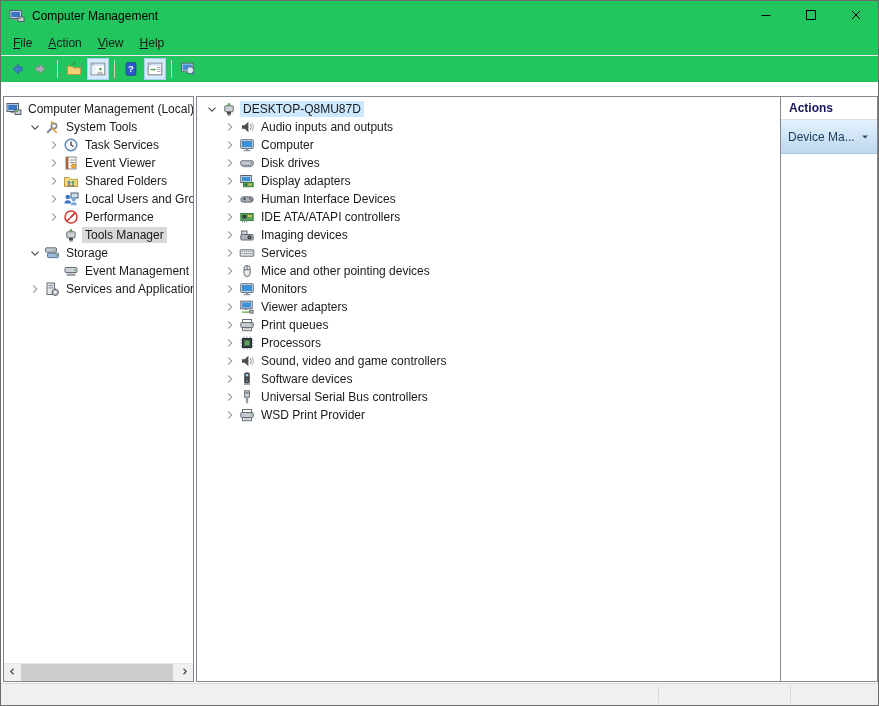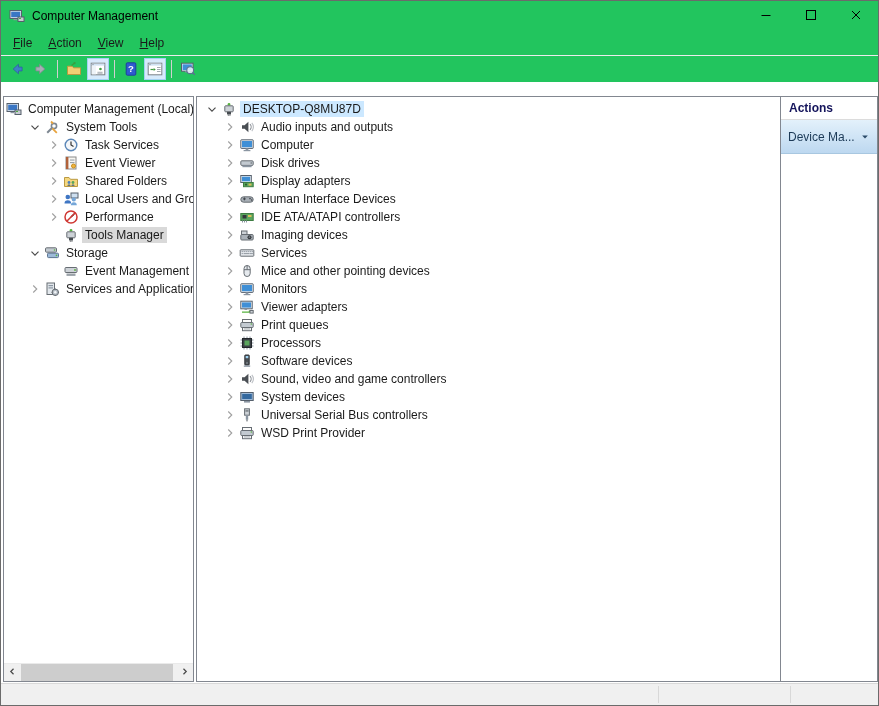--- a/index.html
+++ b/index.html
@@ -627,59 +627,43 @@
           </div>
           <div class="tree-row">
             <span class="spacer" style="width: 24px;"></span>
             <span class="chev" style="width: 18px;">
               <svg width="16" height="16" viewBox="0 0 16 16" xmlns="http://www.w3.org/2000/svg">
                 <path d="M6 4l4 4-4 4" fill="none" stroke="#a0a0a0" stroke-width="1.3"></path>
               </svg>
             </span>
             <span class="ticon">
               <svg width="16" height="16" viewBox="0 0 16 16" xmlns="http://www.w3.org/2000/svg">
+                <path d="M3 6.2v3.6h2.6l3.8 3.4V2.8L5.6 6.2z" fill="#4a4f54"></path>
+                <path d="M11 5.2a4 4 0 010 5.6" fill="none" stroke="#8b9096" stroke-width="1.1"></path>
+                <path d="M12.8 3.8a6.3 6.3 0 010 8.4" fill="none" stroke="#b9bdc2" stroke-width="1.1"></path>
+              </svg>
+            </span>
+            <span class="tlabel">Sound, video and game controllers</span>
+          </div>
+          <div class="tree-row">
+            <span class="spacer" style="width: 24px;"></span>
+            <span class="chev" style="width: 18px;">
+              <svg width="16" height="16" viewBox="0 0 16 16" xmlns="http://www.w3.org/2000/svg">
+                <path d="M6 4l4 4-4 4" fill="none" stroke="#a0a0a0" stroke-width="1.3"></path>
+              </svg>
+            </span>
+            <span class="ticon">
+              <svg width="16" height="16" viewBox="0 0 16 16" xmlns="http://www.w3.org/2000/svg">
                 <rect x="5.8" y="2" width="4.4" height="10" rx="0.6" fill="#4a4f54" stroke="#33373b"></rect>
                 <rect x="6.7" y="3" width="2.6" height="2.2" fill="#9fd3f2"></rect>
                 <circle cx="8" cy="10" r="0.8" fill="#9aa1a8"></circle>
                 <rect x="4.8" y="12.4" width="6.4" height="1.4" fill="#8b96a2"></rect>
               </svg>
             </span>
             <span class="tlabel">Software devices</span>
-          </div>
-          <div class="tree-row">
-            <span class="spacer" style="width: 24px;"></span>
-            <span class="chev" style="width: 18px;">
-              <svg width="16" height="16" viewBox="0 0 16 16" xmlns="http://www.w3.org/2000/svg">
-                <path d="M6 4l4 4-4 4" fill="none" stroke="#a0a0a0" stroke-width="1.3"></path>
-              </svg>
-            </span>
-            <span class="ticon">
-              <svg width="16" height="16" viewBox="0 0 16 16" xmlns="http://www.w3.org/2000/svg">
-                <path d="M3 6.2v3.6h2.6l3.8 3.4V2.8L5.6 6.2z" fill="#4a4f54"></path>
-                <path d="M11 5.2a4 4 0 010 5.6" fill="none" stroke="#8b9096" stroke-width="1.1"></path>
-                <path d="M12.8 3.8a6.3 6.3 0 010 8.4" fill="none" stroke="#b9bdc2" stroke-width="1.1"></path>
-              </svg>
-            </span>
-            <span class="tlabel">Sound, video and game controllers</span>
-          </div>
-          <div class="tree-row">
-            <span class="spacer" style="width: 24px;"></span>
-            <span class="chev" style="width: 18px;">
-              <svg width="16" height="16" viewBox="0 0 16 16" xmlns="http://www.w3.org/2000/svg">
-                <path d="M6 4l4 4-4 4" fill="none" stroke="#a0a0a0" stroke-width="1.3"></path>
-              </svg>
-            </span>
-            <span class="ticon">
-              <svg width="16" height="16" viewBox="0 0 16 16" xmlns="http://www.w3.org/2000/svg">
-                <rect x="1.8" y="3.5" width="12.4" height="8" fill="#9db9d8" stroke="#56606c"></rect>
-                <rect x="3.2" y="5" width="9.6" height="5" fill="#34699f"></rect>
-                <rect x="5" y="12" width="6" height="1.6" fill="#8b96a2"></rect>
-              </svg>
-            </span>
-            <span class="tlabel">System devices</span>
           </div>
           <div class="tree-row">
             <span class="spacer" style="width: 24px;"></span>
             <span class="chev" style="width: 18px;">
               <svg width="16" height="16" viewBox="0 0 16 16" xmlns="http://www.w3.org/2000/svg">
                 <path d="M6 4l4 4-4 4" fill="none" stroke="#a0a0a0" stroke-width="1.3"></path>
               </svg>
             </span>
             <span class="ticon">
               <svg width="16" height="16" viewBox="0 0 16 16" xmlns="http://www.w3.org/2000/svg">

